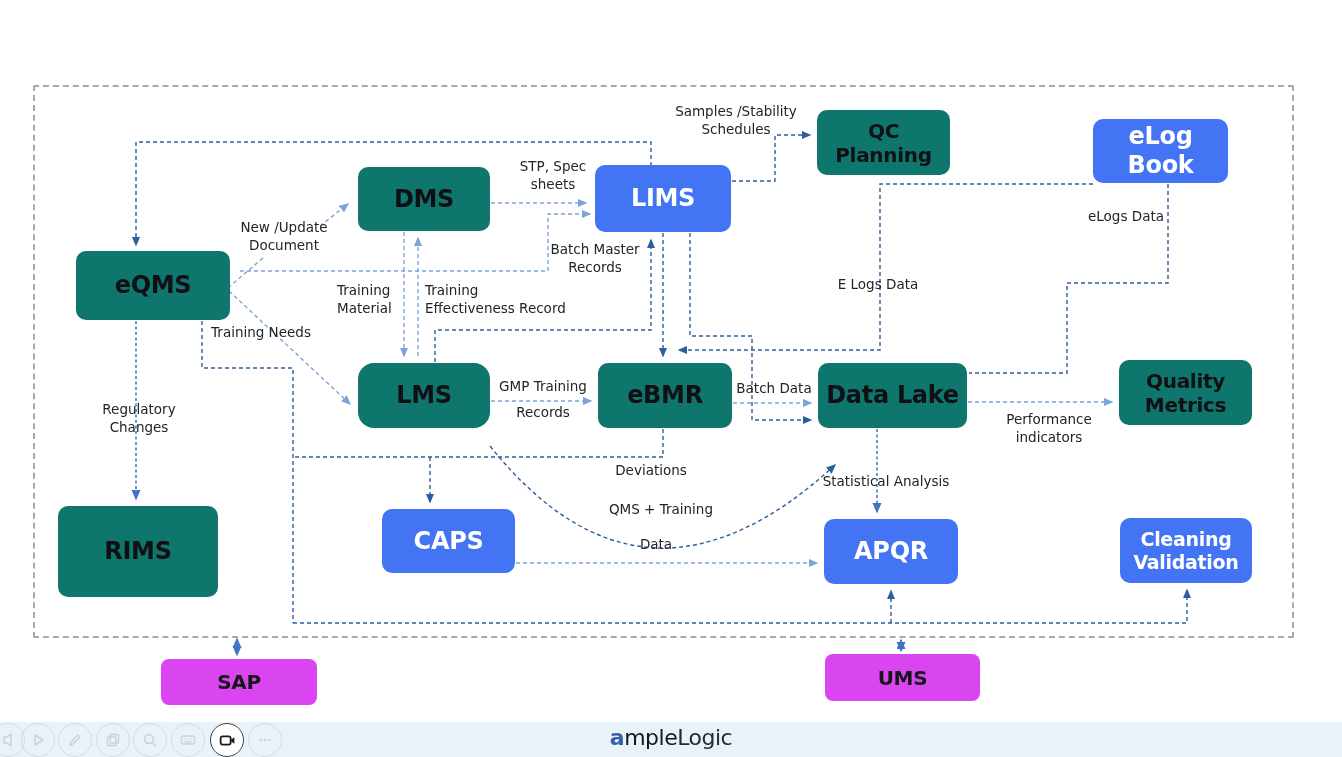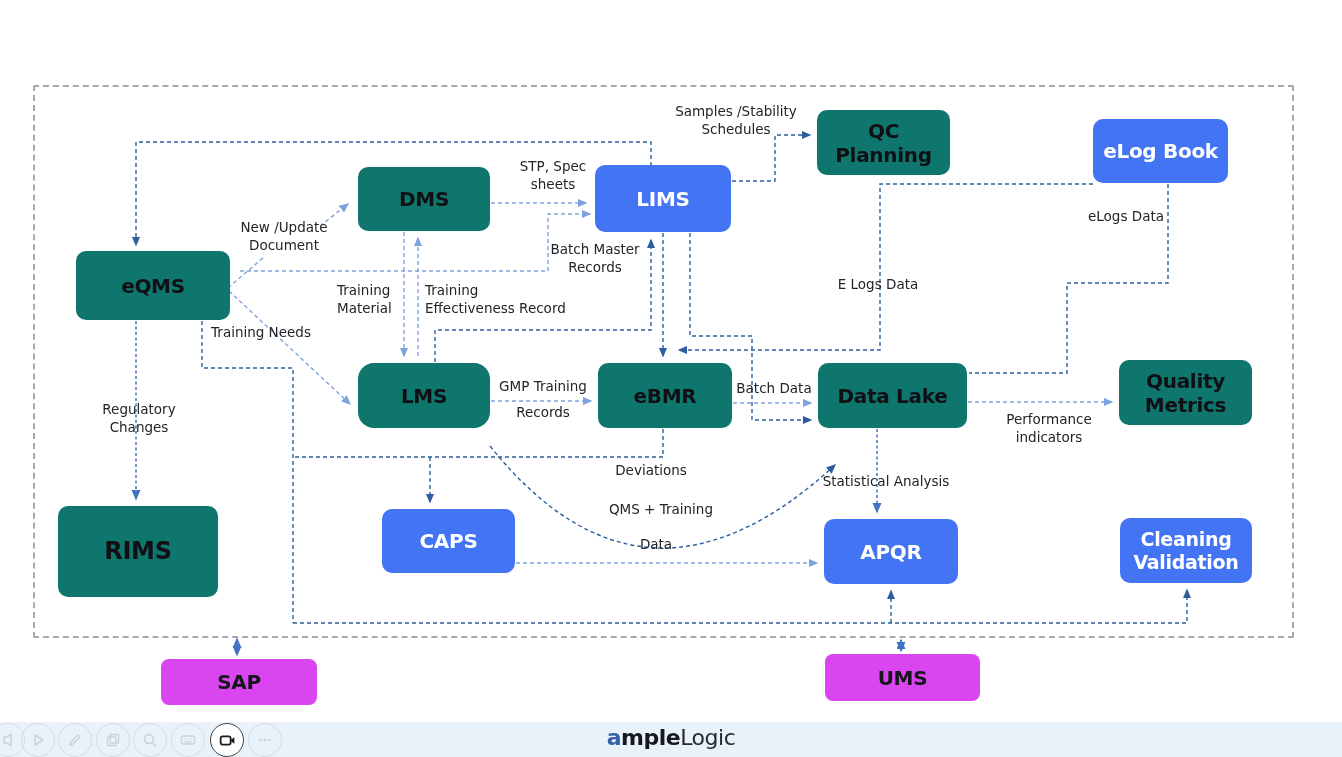--- a/index.html
+++ b/index.html
@@ -12,21 +12,21 @@
   .title .hl{color:#1d22c0;}
   .title .rest{color:#15161a;margin-left:10px;}
 
   
   .frame{position:absolute;left:33px;top:85px;width:1257px;height:549px;
          border:2px dashed #a6a9ad;border-radius:2px;}
 
   
   .node{position:absolute;display:flex;align-items:center;justify-content:center;
         text-align:center;font-weight:800;border-radius:10px;white-space:pre-line;
-        font-size:20px;line-height:1.2;letter-spacing:-0.3px;}
+        font-size:24px;line-height:1.2;letter-spacing:-0.3px;}
   .node.light{background:#0f766e;color:#101014;}
   .node.blue{background:#4274f3;color:#ffffff;}
   .node.yellow{background:#d946ef;color:#15161a;border-radius:8px;}
   [data-name="node-rims"]{font-size:24px;}
   [data-name="node-qc-planning"],[data-name="node-quality-metrics"]{font-size:20px;}
   [data-name="node-cleaning-validation"]{font-size:19px;}
   [data-name="node-sap"],[data-name="node-ums"]{font-size:20px;}
 
   
   .elabel{position:absolute;font-size:13.5px;color:#222428;text-align:center;
@@ -44,21 +44,21 @@
   .tbtn{position:absolute;top:1px;width:34px;height:34px;border-radius:50%;
         border:1.6px solid #d5dce3;background:transparent;color:#c9d1d9;
         display:flex;align-items:center;justify-content:center;box-sizing:border-box;padding:0;}
   .tbtn.active{border-color:#3f4347;color:#1a1c1e;background:#ffffff;}
   .tbtn svg{display:block;}
 
   
   .logo{position:absolute;top:725px;left:0;width:100%;text-align:center;font-size:22px;
         letter-spacing:-0.5px;color:#15181c;}
   .logo .la{color:#3660a9;font-weight:800;}
-  .logo .lb{font-weight:700;}
+  .logo .lb{font-weight:400;}
   .logo .lc{font-weight:400;color:#26292e;}
 </style>
 </head>
 <body>
 
 <div id="stage" data-name="slide-canvas">
 
 
   <div class="frame" data-name="diagram-frame"></div>
 

